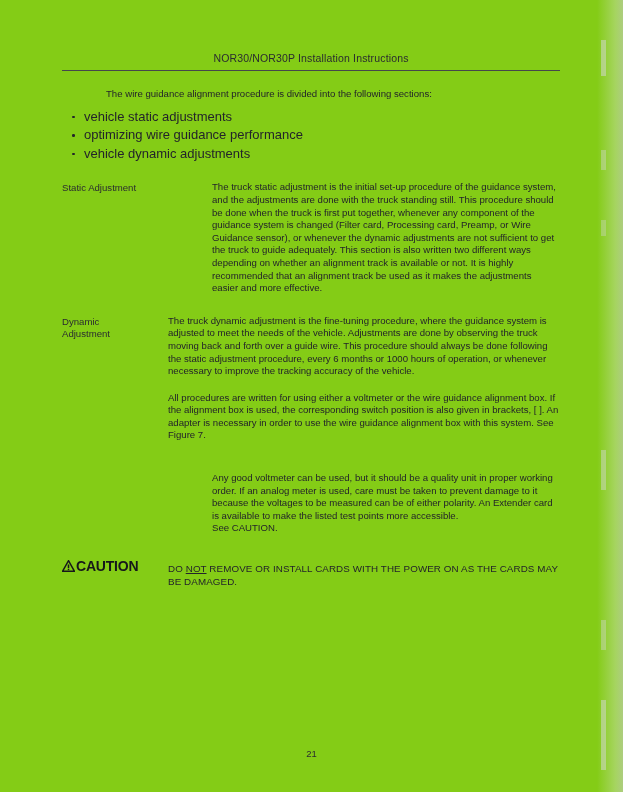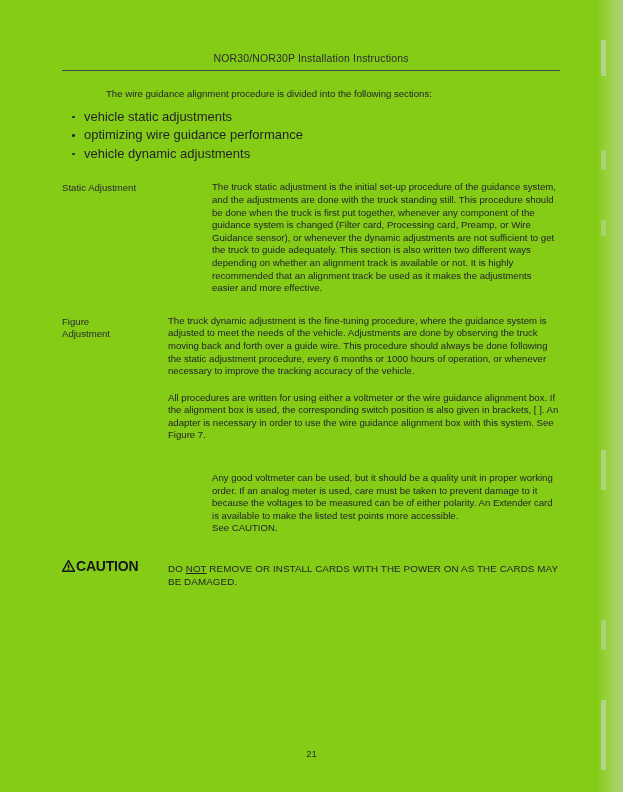--- a/index.html
+++ b/index.html
@@ -187,21 +187,21 @@
       </div>
       <div class="body-col">
         <p class="para tight">The truck static adjustment is the initial set-up procedure of the guidance system, and the adjustments are done with the truck standing still.  This procedure should be done when the truck is first put together, whenever any component of the guidance system is changed (Filter card, Processing card, Preamp, or Wire Guidance sensor), or whenever the dynamic adjustments are not sufficient to get the truck to guide adequately.  This section is also written two different ways depending on whether an alignment track is available or not.  It is highly recommended that an alignment track be used as it makes the adjustments easier and more effective.</p>
       </div>
     </div>
 
     <div class="spacer-md"></div>
 
     <div class="row">
       <div class="gutter">
-        <span class="gutter-line">Figure</span>
+        <span class="gutter-line">Dynamic</span>
         <span class="gutter-line">Adjustment</span>
       </div>
       <div class="body-col">
         <p class="para" style="margin-bottom:14px;">The truck dynamic adjustment is the fine-tuning procedure, where the guidance system is adjusted to meet the needs of the vehicle.  Adjustments are done by observing the truck moving back and forth over a guide wire.  This procedure should always be done following the static adjustment procedure, every 6 months or 1000 hours of operation, or whenever necessary to improve the tracking accuracy of the vehicle.</p>
         <p class="para" style="margin-bottom:30px;">All procedures are written for using either a voltmeter or the wire guidance alignment box.  If the alignment box is used, the corresponding switch position is also given in brackets, [ ].  An adapter is necessary in order to use the wire guidance alignment box with this system.  See Figure 7.</p>
         <p class="para tight">Any good voltmeter can be used, but it should be a quality unit in proper working order.  If an analog meter is used, care must be taken to prevent damage to it because the voltages to be measured can be of either polarity.  An Extender card is available to make the listed test points more accessible.</p>
         <p class="para tight">See CAUTION.</p>
       </div>
     </div>
 

